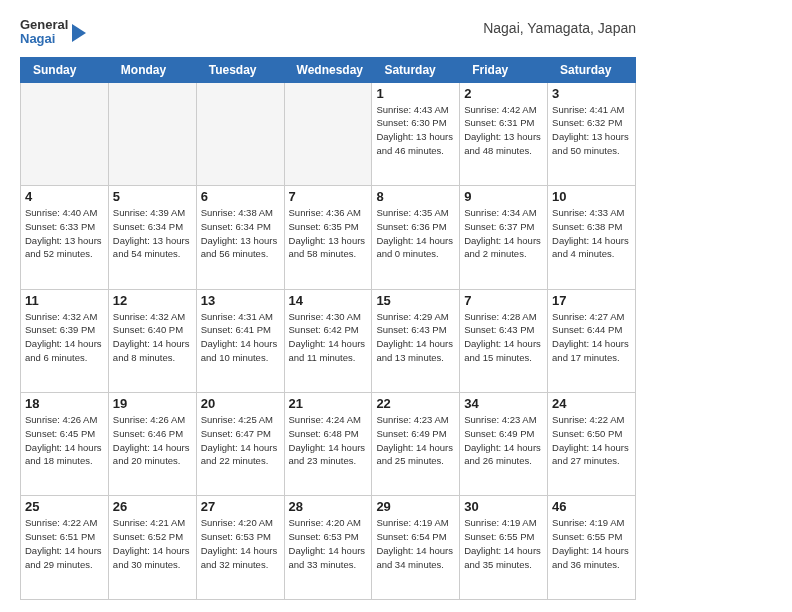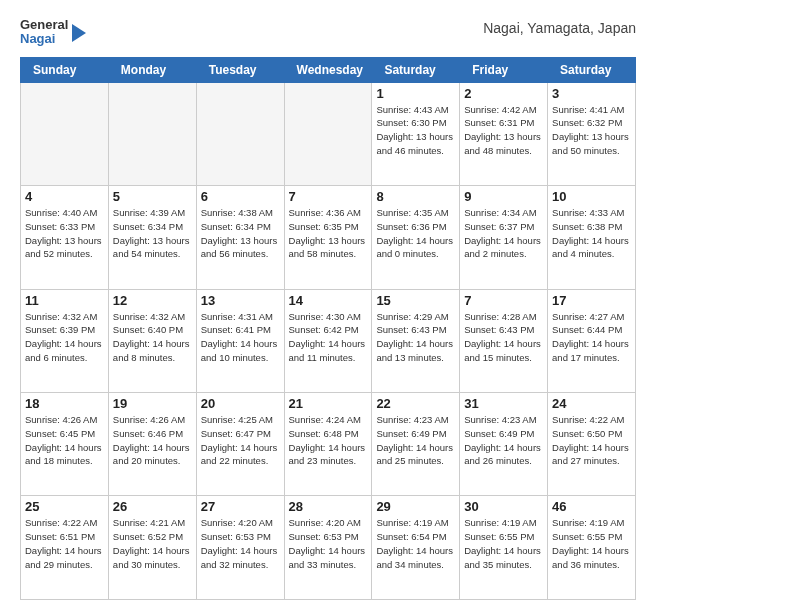--- a/index.html
+++ b/index.html
@@ -227,21 +227,21 @@
           </td>
           <td>
             <div class="day-num">21</div>
             <div class="day-info">Sunrise: 4:24 AM<br>Sunset: 6:48 PM<br>Daylight: 14 hours<br>and 23 minutes.</div>
           </td>
           <td>
             <div class="day-num">22</div>
             <div class="day-info">Sunrise: 4:23 AM<br>Sunset: 6:49 PM<br>Daylight: 14 hours<br>and 25 minutes.</div>
           </td>
           <td>
-            <div class="day-num">31</div>
+            <div class="day-num">34</div>
             <div class="day-info">Sunrise: 4:23 AM<br>Sunset: 6:49 PM<br>Daylight: 14 hours<br>and 26 minutes.</div>
           </td>
           <td>
             <div class="day-num">24</div>
             <div class="day-info">Sunrise: 4:22 AM<br>Sunset: 6:50 PM<br>Daylight: 14 hours<br>and 27 minutes.</div>
           </td>
         </tr>
         <tr>
           <td>
             <div class="day-num">25</div>

